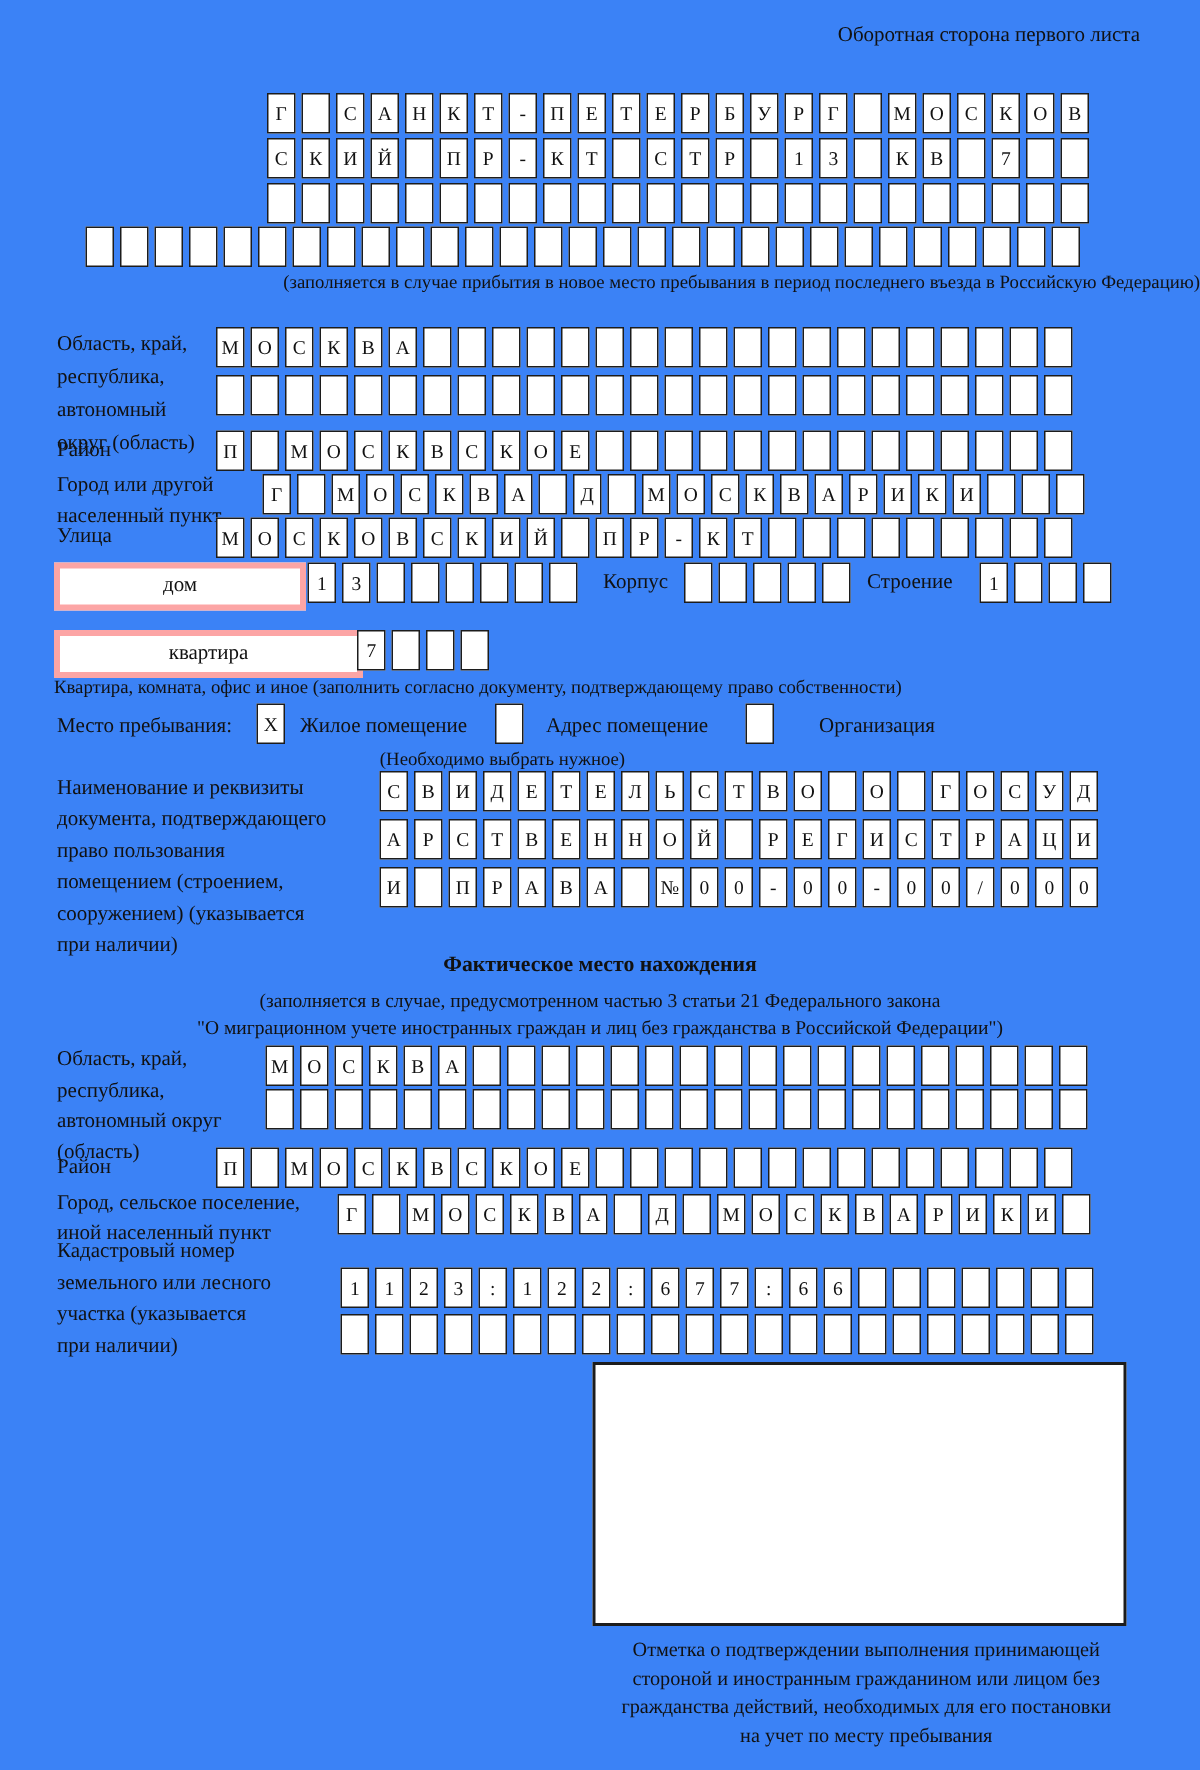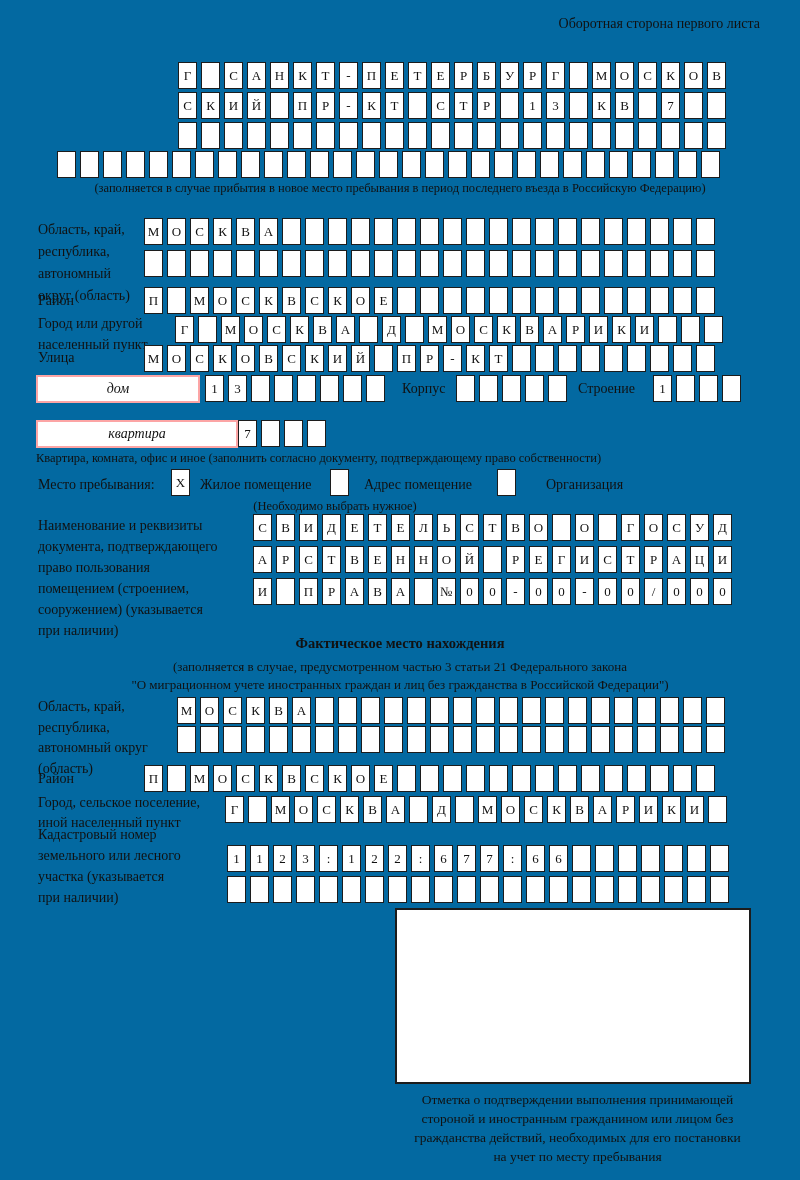--- a/index.html
+++ b/index.html
@@ -1,27 +1,27 @@
 <!DOCTYPE html>
 <html lang="ru"><head>
 <meta charset="utf-8">
 <style>
   html,body{margin:0;padding:0;background:#fff;}
-  #page{position:relative;width:800px;height:1180px;background:#0369a1;color:#111;
+  #page{position:relative;width:800px;height:1180px;background:#3b82f6;color:#111;
         font-family:"Liberation Serif","DejaVu Serif",serif;overflow:hidden;}
   .abs{position:absolute;}
   .lbl{font-size:14px;line-height:21px;white-space:pre-line;}
   .cap{font-size:12.5px;}
   .center{left:0;width:800px;text-align:center;}
   .bold{font-weight:bold;}
   .boxrow{display:flex;gap:4px;}
   .box{flex:none;width:17px;height:25px;border:1.5px solid #1c1c1c;background:#fff;
        display:flex;align-items:center;justify-content:center;font-size:13px;}
-  .widebox{border:2px solid #fca5a5;height:24px;display:flex;align-items:center;
-       justify-content:center;font-size:14px;background:#fff;font-style:italic;}
+  .widebox{border:4px solid #fca5a5;height:24px;display:flex;align-items:center;
+       justify-content:center;font-size:14px;background:#fff;}
   .stamp{border:2px solid #1c1c1c;background:#fff;}
 </style>
 </head>
 <body>
 
 <div id="page">
 
   <div class="abs" style="left:420px;top:16px;width:340px;text-align:right;font-size:14px;">Оборотная сторона первого листа</div>
 
   <div class="abs boxrow" style="left:178px;top:62px;">
@@ -126,21 +126,21 @@
       <span class="box"></span>
       <span class="box"></span>
       <span class="box"></span>
       <span class="box"></span>
       <span class="box"></span>
       <span class="box"></span>
       <span class="box"></span>
       <span class="box"></span>
       <span class="box"></span>
     </div>
-  <div class="abs cap center" style="top:181px;">(заполняется в случае прибытия в новое место пребывания в период последнего въезда в Российскую Федерацию)</div>
+  <div class="abs cap center" style="top:181px;text-align:right;">(заполняется в случае прибытия в новое место пребывания в период последнего въезда в Российскую Федерацию)</div>
 
 
   <div class="abs lbl" style="left:38px;top:219px;line-height:22px;">Область, край,
 республика,
 автономный
 округ (область)</div>
   <div class="abs boxrow" style="left:144px;top:218px;">
       <span class="box">М</span>
       <span class="box">О</span>
       <span class="box">С</span>

